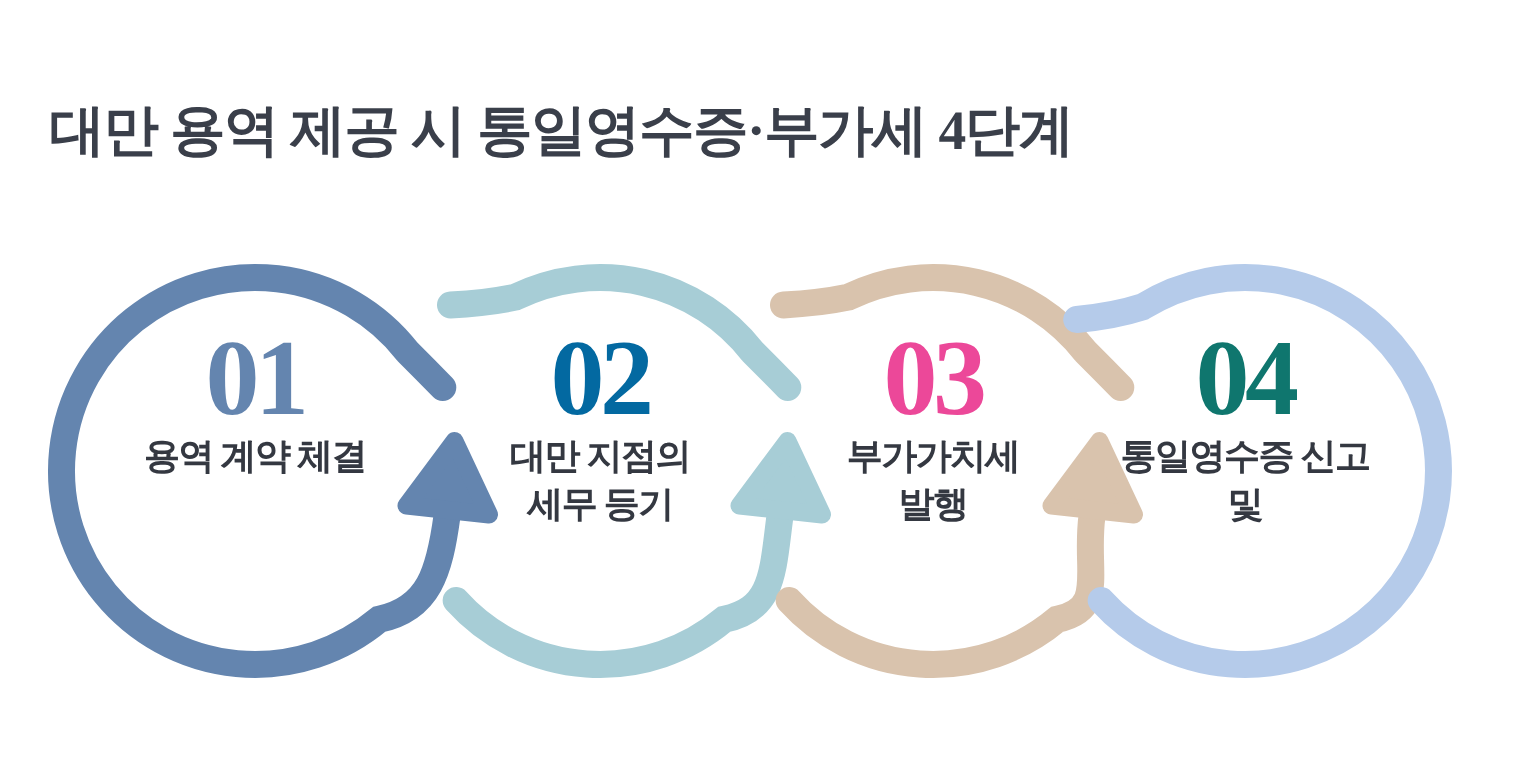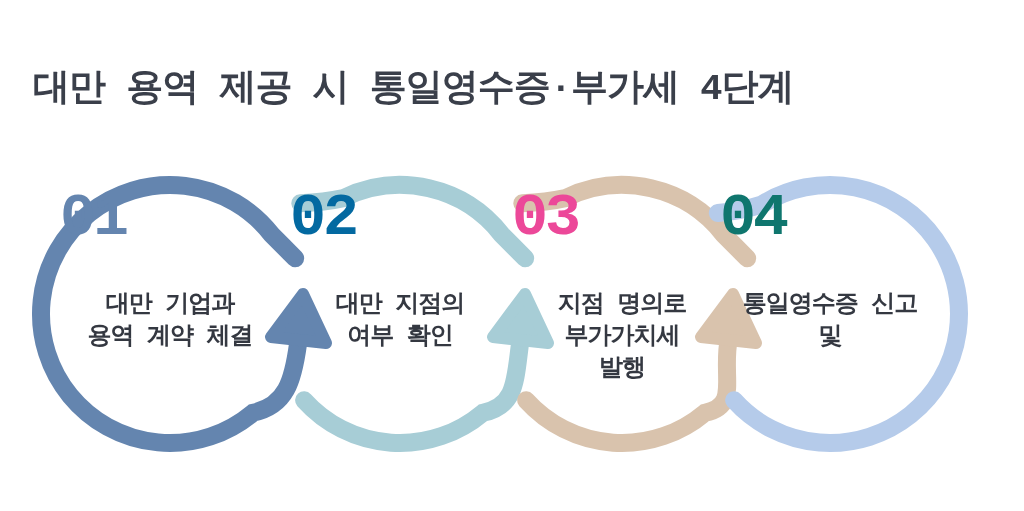--- a/index.html
+++ b/index.html
@@ -1,21 +1,21 @@
 <!DOCTYPE html>
 <html><head>
 <meta charset="utf-8">
 <style>
   html,body{margin:0;padding:0;background:#ffffff;}
   .canvas{
     position:relative;
     width:1024px;height:481px;
     background:#ffffff;
     overflow:hidden;
-    font-family:Liberation Mono, monospace;
+    font-family:Liberation Serif, serif;
   }
   .title{
     position:absolute;
     left:33px;top:62px;
     margin:0;
     font-size:37px;
     font-weight:700;
     letter-spacing:-1px;
     color:#3a3f4a;
     white-space:nowrap;
@@ -26,27 +26,27 @@
   }
   .step{
     position:absolute;
     top:0;
     width:220px;
     transform:translateX(-50%);
     text-align:center;
   }
   .step-number{
     position:absolute;
-    top:188px;
+    top:216px;
     left:0;right:0;
-    font-size:60px;
+    font-size:72px;
     font-weight:700;
     line-height:1;
     letter-spacing:-3px;
-    text-align:left;
+    text-align:center;
   }
   .step-label{
     position:absolute;
     top:289px;
     left:0;right:0;
     font-size:24px;
     line-height:32px;
     font-weight:700;
     letter-spacing:-1px;
     text-align:center;
@@ -68,37 +68,35 @@
       <path d="M 525 294 L 493 337 L 548 343 Z" fill="#a7cdd6" stroke="#a7cdd6" stroke-width="12" stroke-linejoin="round"></path>
       <path d="M 522.3 203.3 Q 546.5 202.1 565.5 198.1 A 129 129 0 0 1 723.7 234.6 Q 735.1 246.0 747.2 258.3" fill="none" stroke="#d9c3ad" stroke-width="18" stroke-linecap="round"></path>
       <path d="M 526.1 400.3 A 129 129 0 0 0 704.9 412.8 C 738 406 723 381 728 344" fill="none" stroke="#d9c3ad" stroke-width="18" stroke-linecap="round"></path>
       <path d="M 733 294 L 701 337 L 756 343 Z" fill="#d9c3ad" stroke="#d9c3ad" stroke-width="12" stroke-linejoin="round"></path>
       <path d="M 717.8 213.0 Q 743.2 210.6 761.6 204.6 A 129 129 0 1 1 734.1 400.3" fill="none" stroke="#b5cbea" stroke-width="18" stroke-linecap="round"></path>
     </svg>
 
   <div class="step" style="left: 170px;">
     <div class="step-number" style="color: rgb(100, 133, 175);">01</div>
     <div class="step-label" style="color: rgb(52, 56, 65);">
-      <span>대만 기업과</span>
       <span>용역 계약 체결</span>
     </div>
   </div>
 
   <div class="step" style="left: 400px;">
     <div class="step-number" style="color: #0369a1;">02</div>
     <div class="step-label" style="color: rgb(52, 56, 65);">
       <span>대만 지점의</span>
-      <span>여부 확인</span>
+      <span>세무 등기</span>
     </div>
   </div>
 
   <div class="step" style="left: 622px;">
     <div class="step-number" style="color: #ec4899;">03</div>
     <div class="step-label" style="color: rgb(52, 56, 65);">
-      <span>지점 명의로</span>
       <span>부가가치세</span>
       <span>발행</span>
     </div>
   </div>
 
   <div class="step" style="left: 830px;">
     <div class="step-number" style="color: #0f766e;">04</div>
     <div class="step-label" style="color: rgb(52, 56, 65);">
       <span>통일영수증 신고</span>
       <span>및</span>

